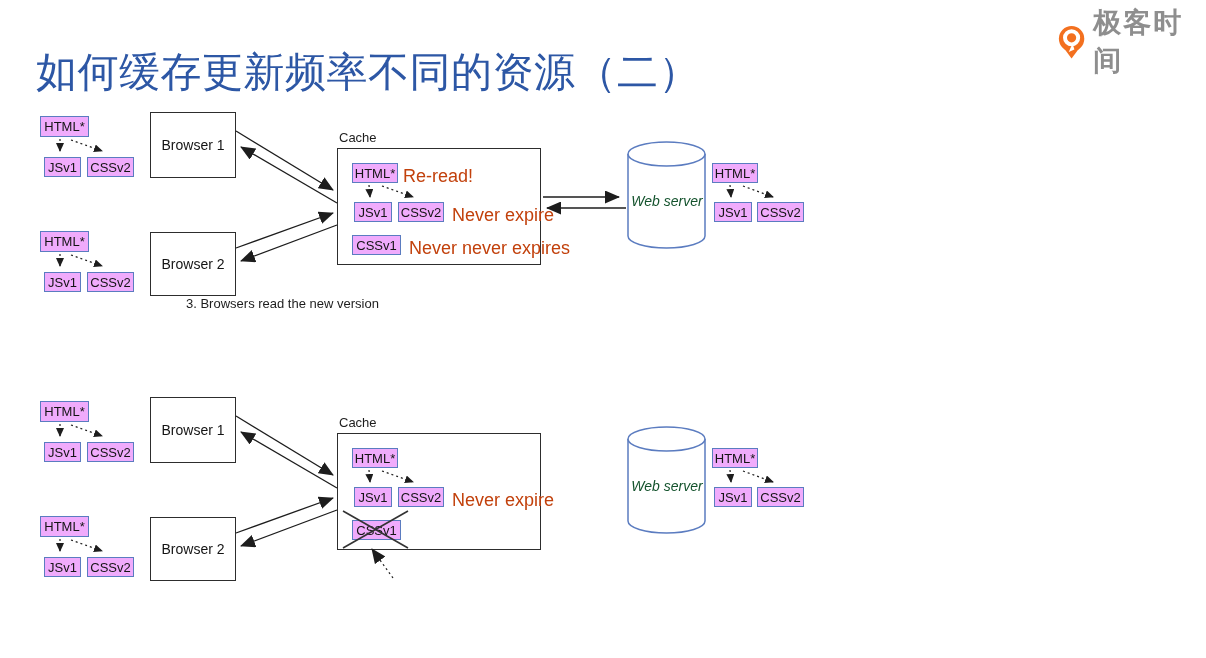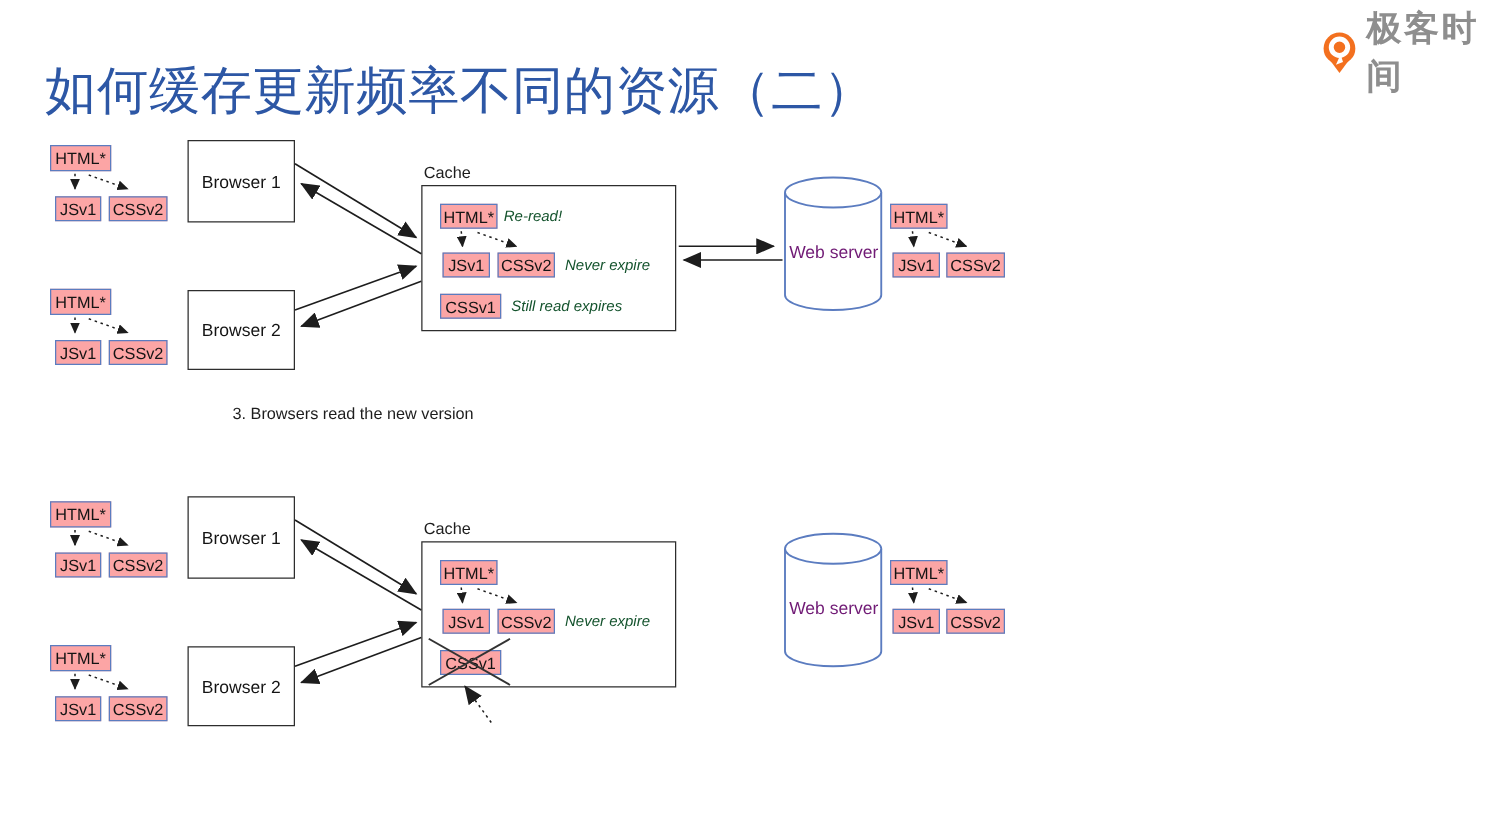--- a/index.html
+++ b/index.html
@@ -2,30 +2,30 @@
 <html><head>
 <meta charset="utf-8">
 <style>
   html,body{margin:0;padding:0;background:#fff;}
   .page{position:relative;width:1206px;height:658px;background:#ffffff;overflow:hidden;
         font-family:"Liberation Sans","DejaVu Sans",sans-serif;}
   .title{position:absolute;left:36px;top:18px;font-size:41px;line-height:48px;
          color:#2d57a5;letter-spacing:0.5px;white-space:nowrap;margin-top:30px;}
   .logo{position:absolute;left:1057px;top:4px;display:flex;align-items:center;}
   .logo-text{font-size:28px;color:#8e8e8e;letter-spacing:2px;margin-left:7px;font-weight:bold;}
-  .rbox{position:absolute;box-sizing:border-box;border:1.4px solid #5b7cc0;background:#fca5a5;
+  .rbox{position:absolute;box-sizing:border-box;border:1.4px solid #5b7cc0;background:#f0abfc;
         color:#141414;font-size:13px;display:flex;align-items:center;justify-content:center;
         z-index:1;white-space:nowrap;}
   .kbox{position:absolute;box-sizing:border-box;border:1.5px solid #2d2d2d;background:#fff;
         color:#141414;font-size:14px;display:flex;align-items:center;justify-content:center;
         z-index:1;}
   .cachebox{position:absolute;box-sizing:border-box;border:1.5px solid #2d2d2d;background:#fff;z-index:0;}
   .lbl{position:absolute;color:#1d1d1d;font-size:13px;line-height:16px;white-space:nowrap;z-index:1;}
-  .lbl14{position:absolute;color:#14532d;font-size:12px;white-space:nowrap;z-index:1;font-style:italic;}
-  .ws{position:absolute;color:#701a75;font-size:14px;text-align:center;z-index:3;}
+  .lbl14{position:absolute;color:#c2410c;font-size:18px;white-space:nowrap;z-index:1;}
+  .ws{position:absolute;color:#14532d;font-size:14px;text-align:center;z-index:3;font-style:italic;}
   svg.layer{position:absolute;left:0;top:0;z-index:2;pointer-events:none;}
 </style>
 </head>
 <body>
 
 <div class="page">
 
   <div class="title">如何缓存更新频率不同的资源（二）</div>
   <div class="logo">
     <svg width="31" height="36" viewBox="0 0 31 36">
@@ -48,28 +48,28 @@
   <div class="kbox" style="left:150px;top:232px;width:86px;height:64px">Browser 2</div>
 
   <div class="lbl" style="left:339px;top:130px">Cache</div>
   <div class="cachebox" style="left:337px;top:148px;width:204px;height:117px"></div>
   <div class="rbox" style="left:352px;top:163px;width:46px;height:20px">HTML*</div>
   <div class="lbl14" style="left:403px;top:166px">Re-read!</div>
   <div class="rbox" style="left:354px;top:202px;width:38px;height:20px">JSv1</div>
   <div class="rbox" style="left:398px;top:202px;width:46px;height:20px">CSSv2</div>
   <div class="lbl14" style="left:452px;top:205px">Never expire</div>
   <div class="rbox" style="left:352px;top:235px;width:49px;height:20px">CSSv1</div>
-  <div class="lbl14" style="left:409px;top:238px">Still read expires</div>
+  <div class="lbl14" style="left:409px;top:238px">Never never expires</div>
 
   <div class="ws" style="left:624px;top:193px;width:86px">Web server</div>
   <div class="rbox" style="left:712px;top:163px;width:46px;height:20px">HTML*</div>
   <div class="rbox" style="left:714px;top:202px;width:38px;height:20px">JSv1</div>
   <div class="rbox" style="left:757px;top:202px;width:47px;height:20px">CSSv2</div>
 
-  <div class="lbl" style="left:186px;top:323px">
+  <div class="lbl" style="left:186px;top:296px">
     <div>3. Browsers read the new version</div>
   </div>
 
   <div class="rbox" style="left:40px;top:401px;width:49px;height:21px">HTML*</div>
   <div class="rbox" style="left:44px;top:442px;width:37px;height:20px">JSv1</div>
   <div class="rbox" style="left:87px;top:442px;width:47px;height:20px">CSSv2</div>
   <div class="kbox" style="left:150px;top:397px;width:86px;height:66px">Browser 1</div>
 
   <div class="rbox" style="left:40px;top:516px;width:49px;height:21px">HTML*</div>
   <div class="rbox" style="left:44px;top:557px;width:37px;height:20px">JSv1</div>

